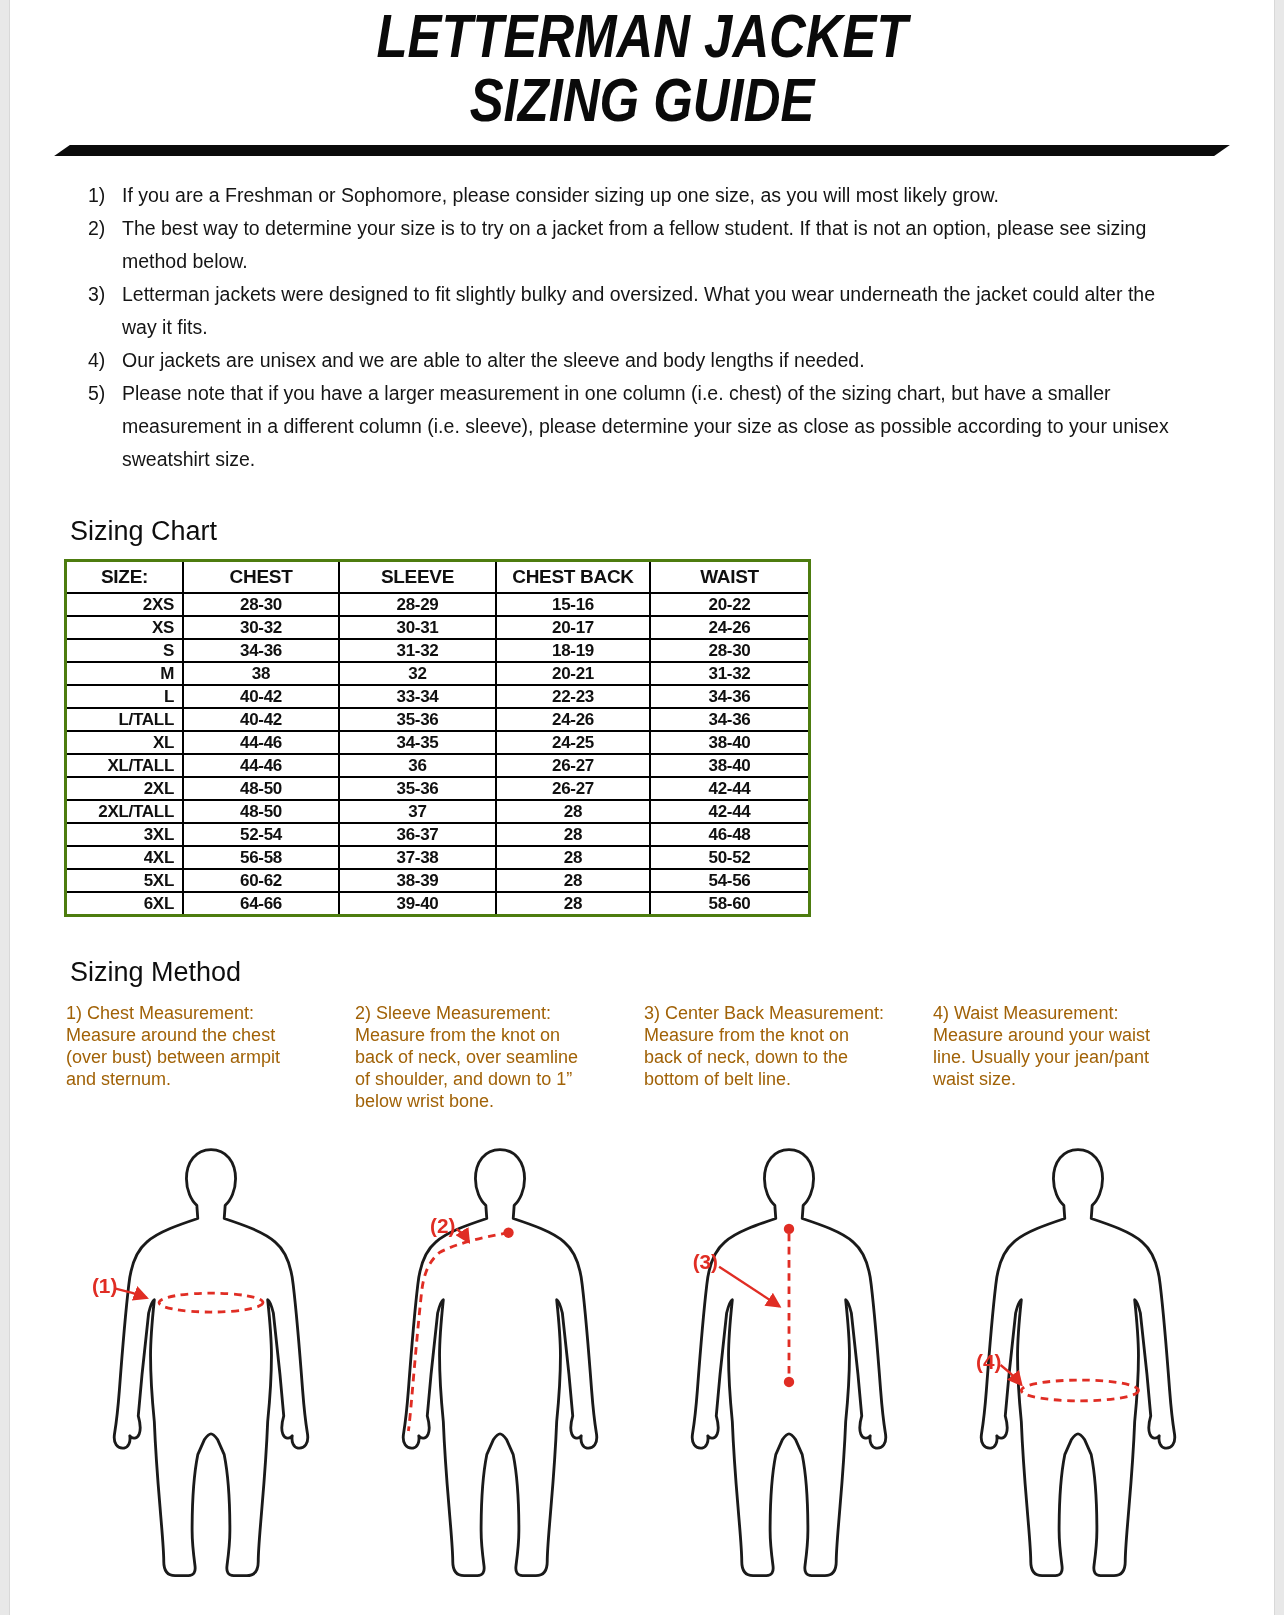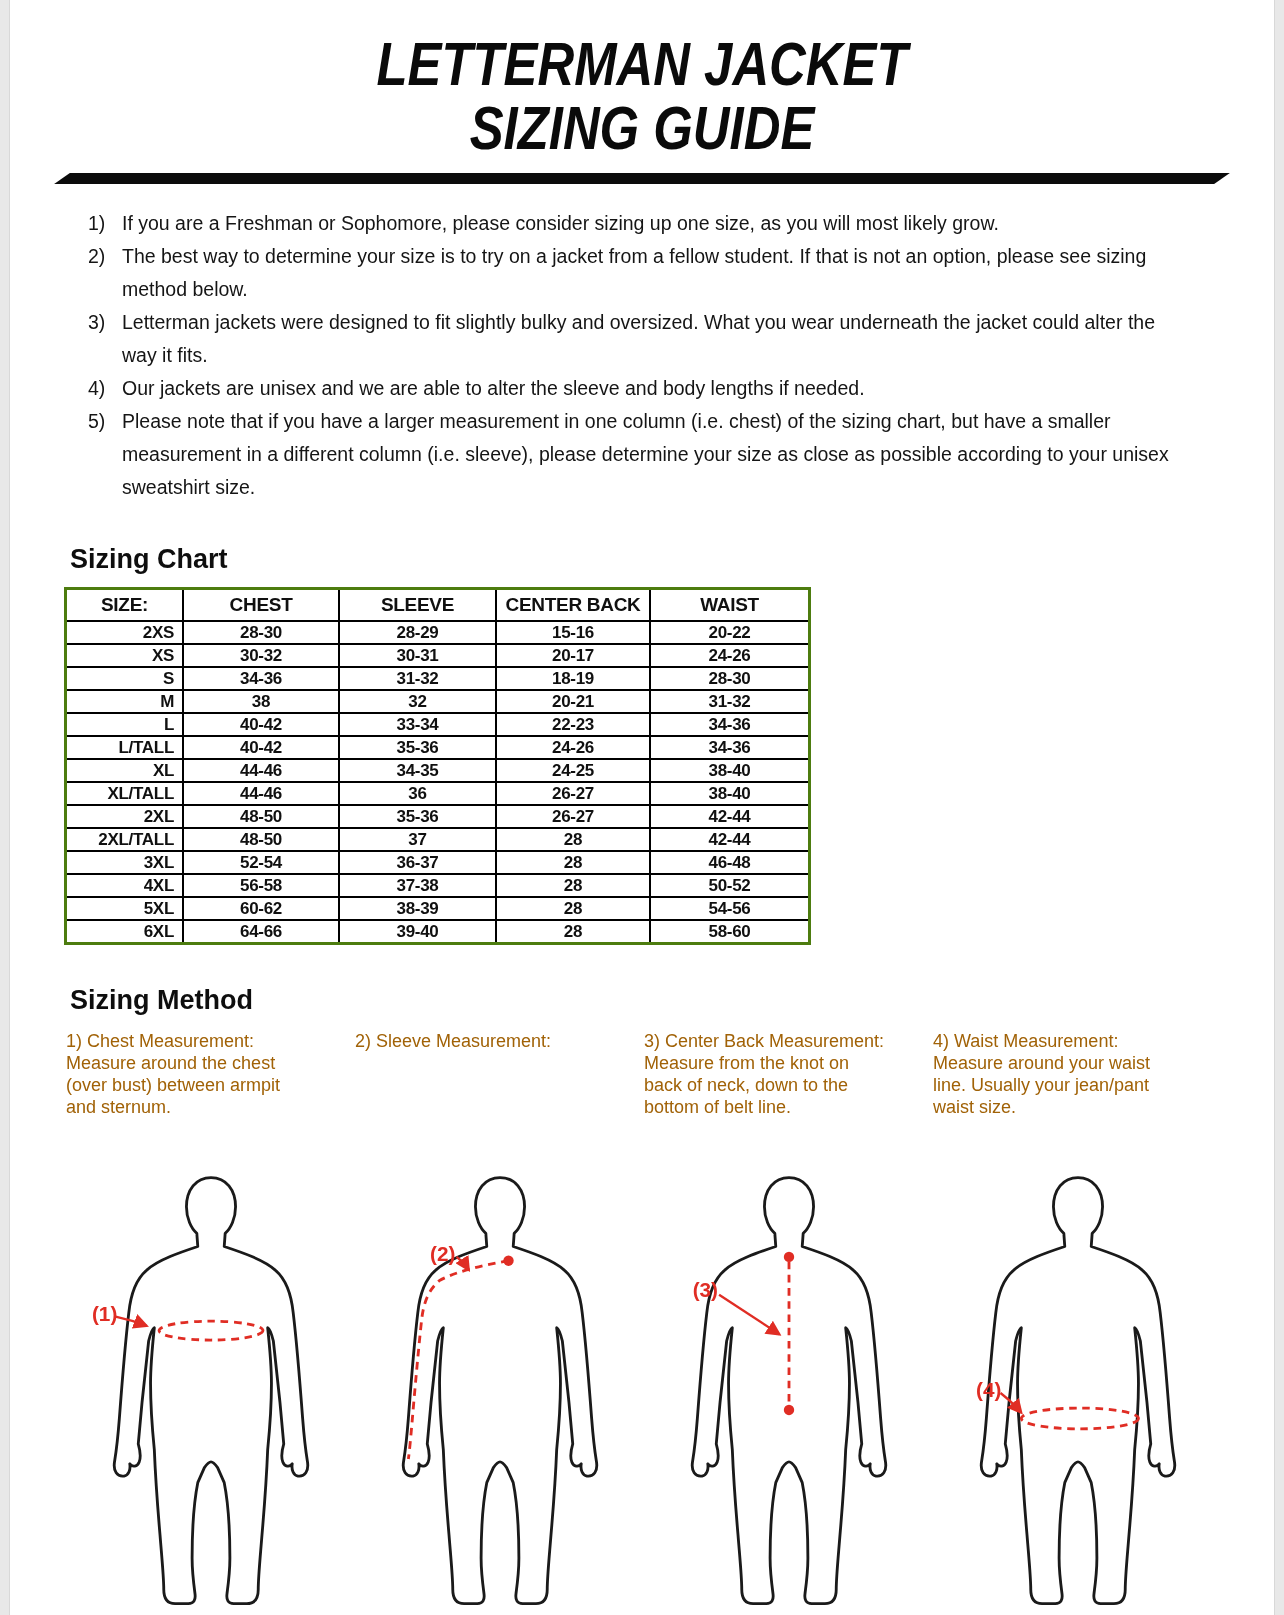--- a/index.html
+++ b/index.html
@@ -7,33 +7,33 @@
     width:1284px;height:1615px;position:relative;overflow:hidden;
     background:#ffffff;color:#101010;
     font-family:"Liberation Sans",sans-serif;
   }
   .edge{position:absolute;top:0;bottom:0;width:9px;background:#e8e8e8;z-index:5;}
   .edge.left{left:0;border-right:1px solid #d8d8d8;}
   .edge.right{right:0;border-left:1px solid #d8d8d8;}
   .page{padding:0 62px;}
 
   
-  .title{text-align:center;padding-top:32px;font-weight:bold;font-style:italic;
+  .title{text-align:center;padding-top:4px;font-weight:bold;font-style:italic;
          font-size:62px;line-height:64px;color:#0a0a0a;}
   .title .tline{display:block;transform:scaleX(0.82);letter-spacing:0px;white-space:nowrap;}
   .rule{height:11px;background:#0b0b0b;transform:skewX(-55deg);margin-top:13px;}
 
   
   .notes{margin:23px 0 0 26px;font-size:19.5px;line-height:33px;color:#151515;}
   .note{display:flex;}
   .note-num{width:34px;flex:none;}
   .note-text{max-width:1066px;}
 
   
-  .section-heading{font-size:27px;font-weight:bold;margin:40px 0 0 8px;color:#0e0e0e;}
+  .section-heading{font-size:27px;font-weight:normal;margin:40px 0 0 8px;color:#0e0e0e;}
 
   
   table.sizing{border-collapse:collapse;margin:12px 0 0 2px;border:3px solid #4d7c0f;}
   table.sizing th,table.sizing td{border:2px solid #000;}
   table.sizing th{font-size:19px;height:30px;padding:0 8px;letter-spacing:-0.3px;}
   table.sizing td{font-size:17px;font-weight:bold;height:21px;text-align:center;
                   padding:0 8px;letter-spacing:-0.3px;}
   table.sizing td.size-cell{text-align:right;}
   table.sizing th:nth-child(1){width:99px;}
   table.sizing th:nth-child(2){width:138px;margin-top:36px;}
@@ -102,21 +102,21 @@
     </div>
 
   <div class="section-heading">Sizing Chart</div>
 
   <table class="sizing">
     <thead>
       <tr>
           <th>SIZE:</th>
           <th>CHEST</th>
           <th>SLEEVE</th>
-          <th>CENTER BACK</th>
+          <th>CHEST BACK</th>
           <th>WAIST</th>
         </tr>
     </thead>
     <tbody>
         <tr>
           <td class="size-cell">2XS</td>
           <td class="value-cell">28-30</td>
           <td class="value-cell">28-29</td>
           <td class="value-cell">15-16</td>
           <td class="value-cell">20-22</td>
@@ -230,20 +230,21 @@
           <ellipse class="red-dash" cx="130" cy="170" rx="55" ry="10"></ellipse>
           <path class="red-lead" d="M28,155 Q46,159 62,165" marker-end="url(#arrowR)"></path>
           <text class="fig-label" x="4" y="160">(1)</text>
         </svg>
       </div>
     </div>
 
     <div class="method">
       <div class="m-text">
         <div class="m-title">2) Sleeve Measurement:</div>
+        <div class="m-desc">Measure from the knot on back of neck, over seamline of shoulder, and down to 1” below wrist bone.</div>
       </div>
       <div class="figure">
         <svg width="246" height="444" viewBox="0 0 260 470">
           <use href="#bodyPath"></use>
           <path class="red-dash" d="M139,96 C112,101 84,107 66,117 C54,127 49,141 47,159 C44,186 40,231 37,266 C35,289 34,299 33,306"></path>
           <circle class="red-dot" cx="139" cy="96" r="5.5"></circle>
           <path class="red-lead" d="M84,92 Q92,98 97,106" marker-end="url(#arrowR)"></path>
           <text class="fig-label" x="56" y="96">(2)</text>
         </svg>
       </div>

